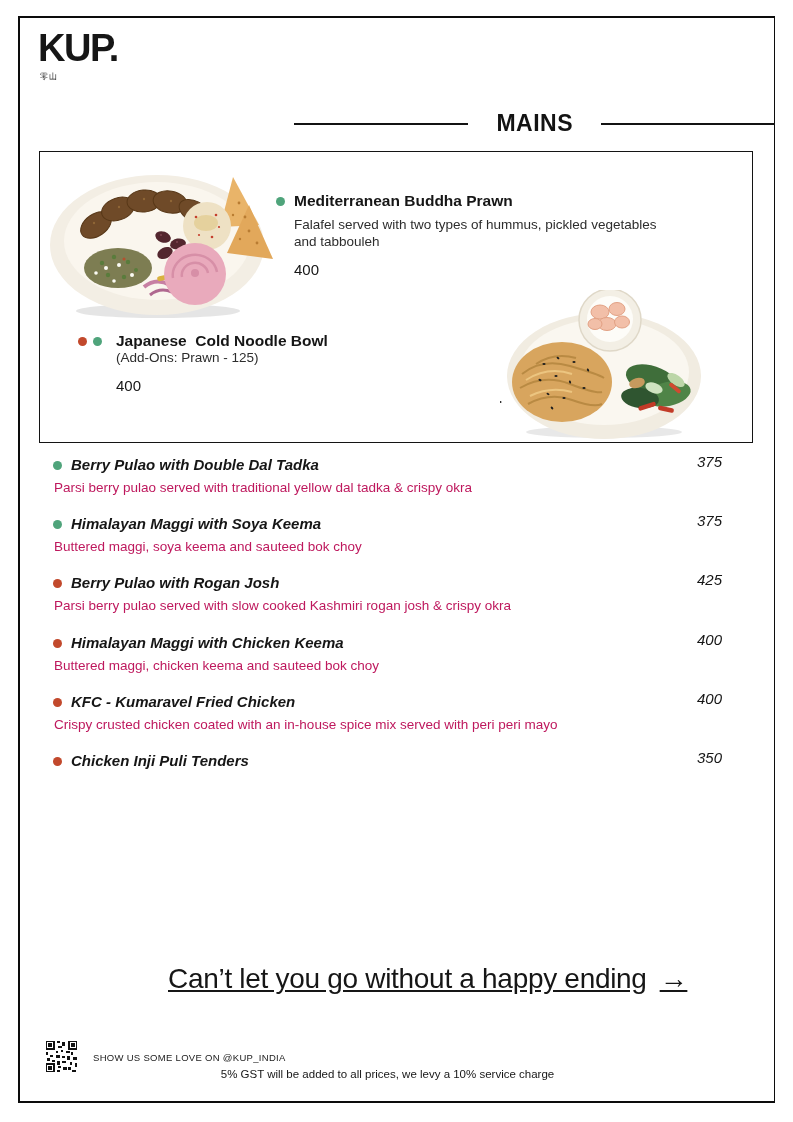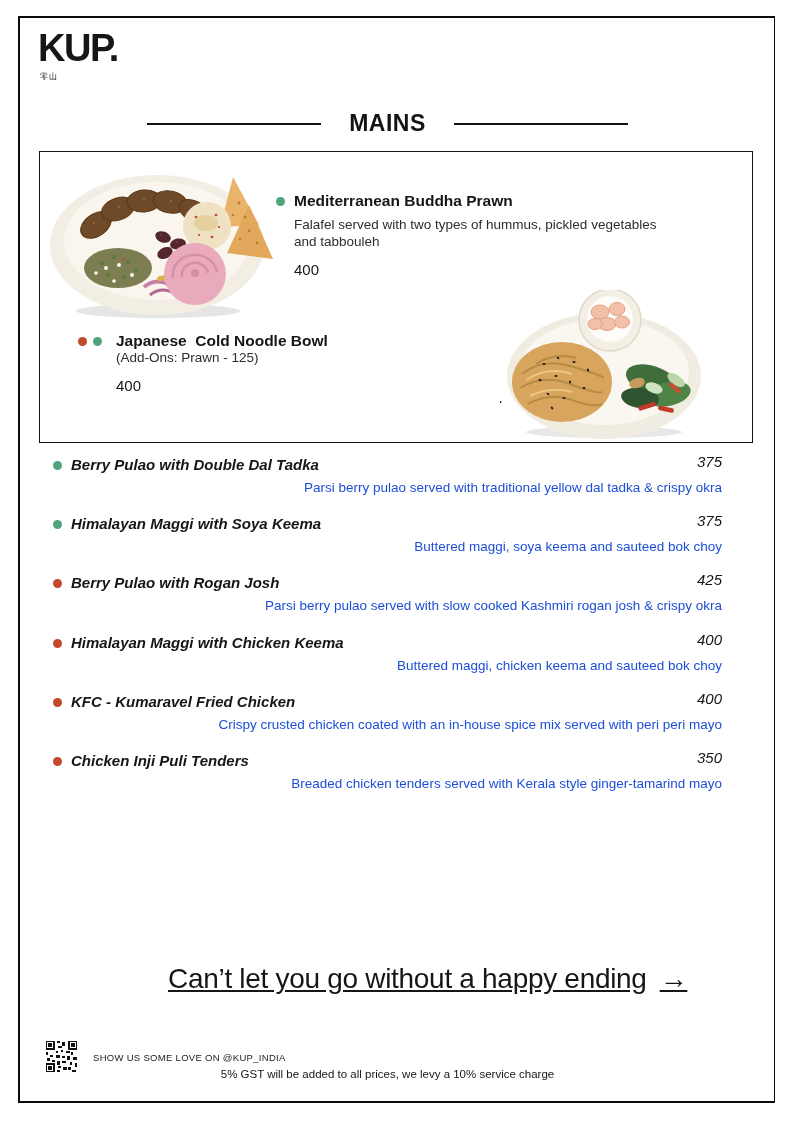--- a/index.html
+++ b/index.html
@@ -7,21 +7,21 @@
     position:relative;width:775px;height:1122px;background:#ffffff;
     font-family:"Liberation Sans",sans-serif;color:#111;overflow:hidden;
   }
   .page-frame{
     position:absolute;left:18px;top:16px;width:758px;height:1087px;
     border:2px solid #0c0c0c;box-sizing:border-box;
   }
   
   .logo{position:absolute;left:38px;top:27px;font-size:38px;font-weight:800;letter-spacing:-1.5px;color:#161616;}
   .logo-sub{position:absolute;left:40px;top:71px;font-size:8px;color:#222;letter-spacing:1px;}
-  .mains-head{position:absolute;left:0;top:110px;width:100%;display:flex;align-items:center;justify-content:center;gap:28px;}
+  .mains-head{position:absolute;left:0;top:110px;width:100%;display:flex;align-items:center;justify-content:flex-end;gap:28px;}
   .mains-line{height:2px;background:#131313;width:174px;}
   .mains-title{font-size:23px;font-weight:700;letter-spacing:.5px;color:#131313;}
   
   .featured-box{position:absolute;left:39px;top:151px;width:714px;height:292px;border:1.5px solid #141414;box-sizing:border-box;}
   .bowl-left{position:absolute;left:4px;top:13px;}
   .bowl-right{position:absolute;right:12px;bottom:0;}
   .fe{position:absolute;}
   .fe-med{left:236px;top:40px;width:400px;}
   .fe-jap{left:38px;top:180px;width:410px;}
   .fe-head{display:flex;align-items:center;}
@@ -37,21 +37,21 @@
   .fe-price{font-size:15px;font-weight:500;margin-top:10px;margin-left:18px;color:#161616;}
   .fe-jap .fe-price{margin-left:38px;}
   
   .menu-list{position:absolute;left:50px;top:456px;width:672px;}
   .menu-item{margin-bottom:19px;}
   .menu-item.group-start{margin-top:9px;}
   .mi-head{display:flex;align-items:center;position:relative;font-style:italic;}
   .mi-head .dot{margin:2px 9px 0 3px;}
   .mi-name{font-size:15px;font-weight:600;color:#161616;}
   .mi-price{position:absolute;right:0;top:-3px;font-size:15px;font-weight:500;color:#161616;}
-  .mi-desc{font-size:13.5px;color:#1d4ed8;margin-top:7px;margin-left:29px;line-height:1.2;text-align:right;}
+  .mi-desc{font-size:13.5px;color:#be185d;margin-top:7px;margin-left:4px;line-height:1.2;}
   
   .happy{position:absolute;left:168px;top:963px;font-size:28px;font-weight:500;letter-spacing:-.3px;white-space:nowrap;color:#161616;text-decoration:underline;}
   .happy .arrow{font-weight:400;margin-left:13px;}
   .qr{position:absolute;left:46px;top:1041px;}
   .social{position:absolute;left:93px;top:1052px;font-size:9.5px;font-weight:400;letter-spacing:.3px;color:#1a1a1a;}
   .gst{position:absolute;left:0;top:1068px;width:100%;text-align:center;font-size:11.5px;font-weight:500;color:#161616;}
 </style>
 </head>
 <body>
 
@@ -271,21 +271,20 @@
       </div>
       <div class="mi-desc">Crispy crusted chicken coated with an in-house spice mix served with peri peri mayo</div>
     </div>
 
     <div class="menu-item">
       <div class="mi-head">
         <span class="dot nonveg"></span>
         <span class="mi-name">Chicken Inji Puli Tenders</span>
         <span class="mi-price">350</span>
       </div>
-      <div class="mi-desc">Breaded chicken tenders served with Kerala style ginger-tamarind mayo</div>
     </div>
 
   </div>
 
   <div class="happy">
     <span>Can’t let you go without a happy ending</span><span class="arrow">→</span>
   </div>
 
   <svg class="qr" width="31" height="31" viewBox="0 0 25 25" shape-rendering="crispEdges">
     <rect x="0" y="0" width="25" height="25" fill="#fff"></rect>

